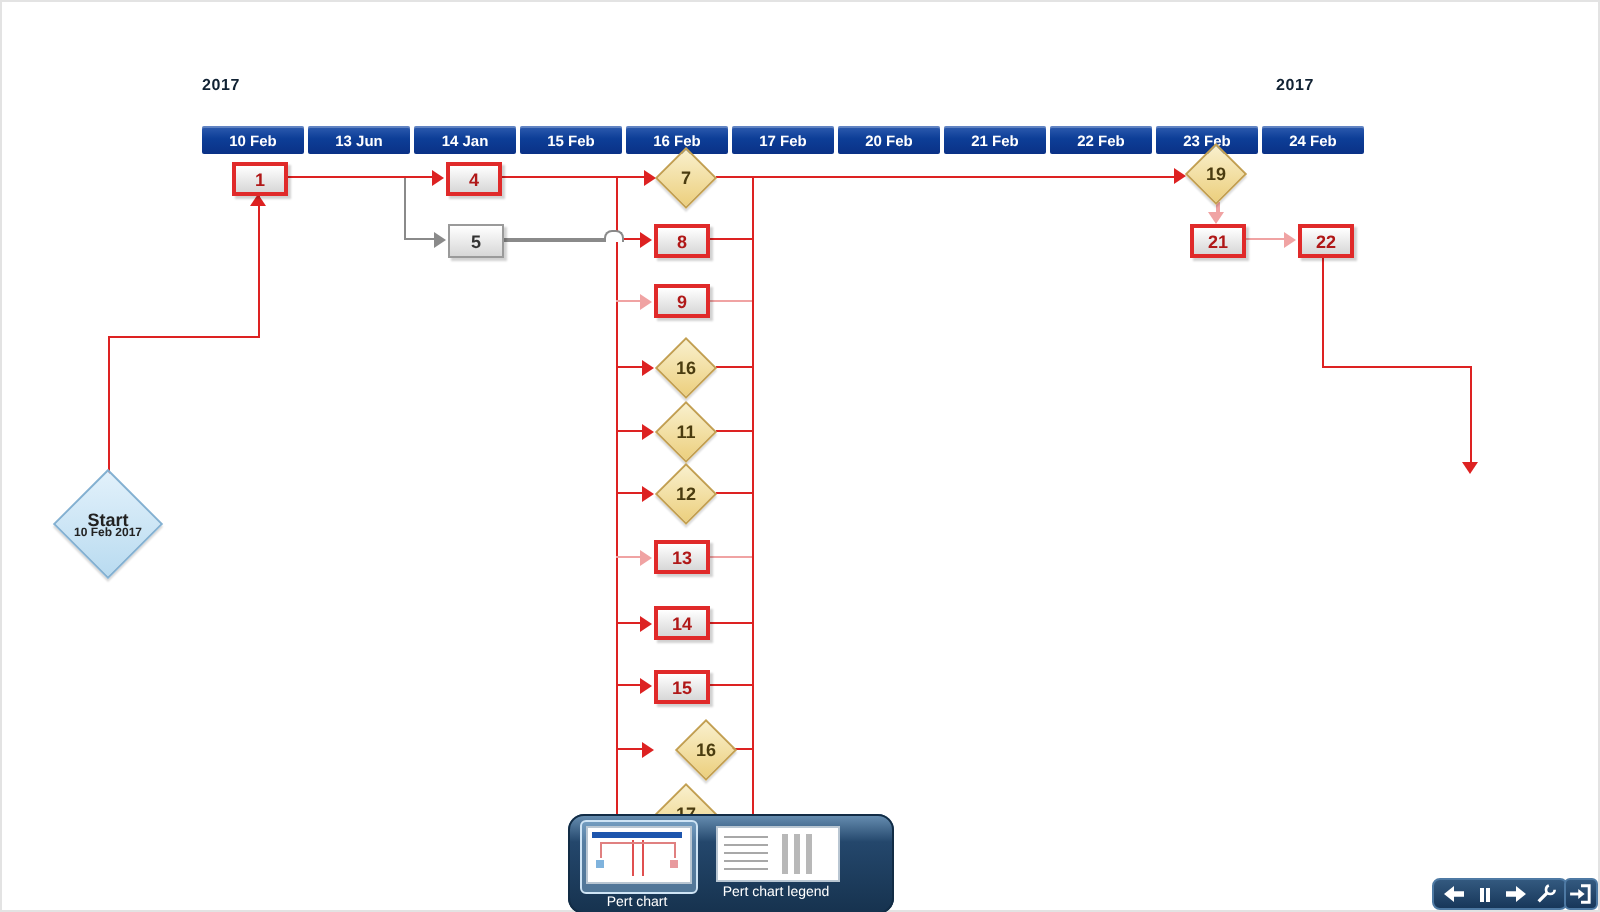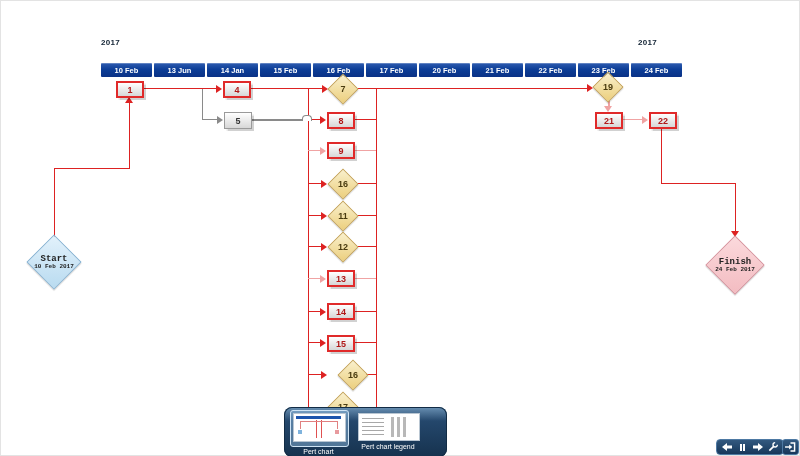--- a/index.html
+++ b/index.html
@@ -25,21 +25,21 @@
         box-shadow:1.5px 1.5px 1px rgba(0,0,0,.18);}
   .nbox.red{border:2px solid #e02a2a;color:#b01818;}
   .nbox.gray{border:1px solid #9a9a9a;color:#333;}
   .dm{position:absolute;}
   .dm .rot{position:absolute;left:50%;top:50%;background:linear-gradient(135deg,#f9f0cd,#eccf7d);
            border:1px solid #c3a052;box-shadow:1px 1px 1px rgba(0,0,0,.15);}
   .dm .lbl{position:absolute;inset:0;display:flex;flex-direction:column;align-items:center;justify-content:center;
            font-size:9px;font-weight:bold;color:#4a3c10;}
   .dm.startd .rot{background:linear-gradient(135deg,#e2f1fb,#b9dbf0);border:1px solid #84b1d2;}
   .dm.finishd .rot{background:linear-gradient(135deg,#fbd9dc,#f3bcc1);border:1px solid #d8949e;}
-  .dm.startd .lbl,.dm.finishd .lbl{color:#222;font-size:9px;font-family:Liberation Mono, monospace;}
+  .dm.startd .lbl,.dm.finishd .lbl{color:#222;font-size:9px;}
   .dm .sub{font-size:6px;font-weight:bold;margin-top:-1px;}
   
   #thumb-panel{left:283px;top:406px;width:163px;height:50px;border-radius:8px;
                background:linear-gradient(180deg,#6a91b4 0%,#24476c 28%,#16324e 100%);
                box-shadow:inset 0 0 0 1px #122c45;}
   #thumb1-hl{left:6px;top:3px;width:57px;height:35px;background:rgba(150,195,230,.45);
              border:1px solid #cfe4f5;border-radius:3px;}
   .thumb-white{position:absolute;background:#fff;border:1px solid #b9c6d2;}
   #thumb1{left:2px;top:2px;width:51px;height:27px;}
   #thumb2{left:74px;top:6px;width:60px;height:26px;}
@@ -177,27 +177,20 @@
       </div>
     </div>
 
   <div class="abs dm startd" style="left:27px;top:235px;width:52px;height:52px;">
     <div class="rot" style="width:37px;height:37px;transform:translate(-50%,-50%) rotate(45deg);"></div>
     <div class="lbl">
       <span>Start</span>
       <span class="sub">10 Feb 2017</span>
     </div>
   </div>
-  <div class="abs dm finishd" style="left:706px;top:236px;width:56px;height:56px;">
-    <div class="rot" style="width:40px;height:40px;transform:translate(-50%,-50%) rotate(45deg);"></div>
-    <div class="lbl">
-      <span>Finish</span>
-      <span class="sub">24 Feb 2017</span>
-    </div>
-  </div>
 
   <div class="abs" id="thumb-panel">
     <div class="abs" id="thumb1-hl">
       <div class="thumb-white" id="thumb1">
         <div class="mini" style="left:2px;top:2px;width:45px;height:3px;background:#1d55ad;"></div>
         <div class="mini" style="left:22px;top:6px;width:1px;height:18px;background:#e05050;"></div>
         <div class="mini" style="left:27px;top:6px;width:1px;height:18px;background:#e05050;"></div>
         <div class="mini" style="left:6px;top:7px;width:38px;height:1px;background:#e08080;"></div>
         <div class="mini" style="left:6px;top:7px;width:1px;height:8px;background:#e08080;"></div>
         <div class="mini" style="left:43px;top:7px;width:1px;height:8px;background:#e08080;"></div>

